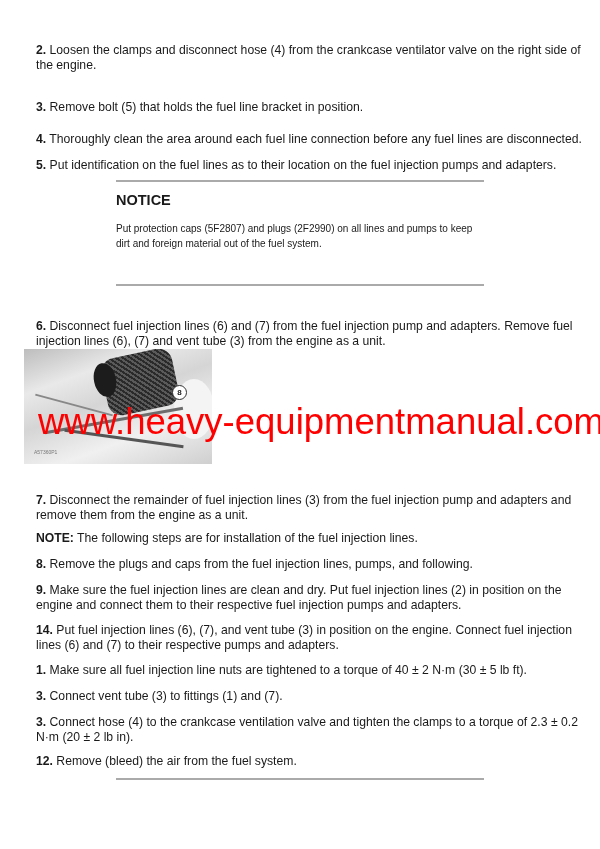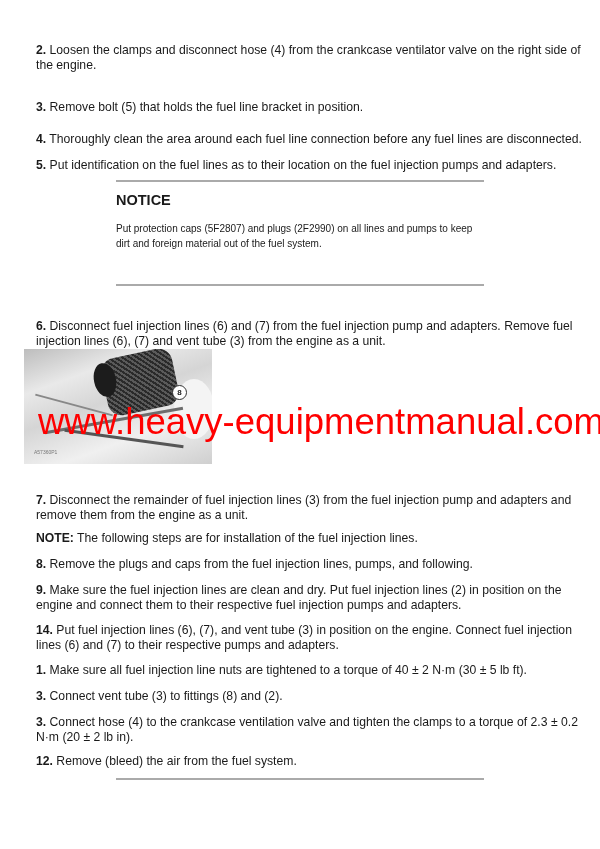--- a/index.html
+++ b/index.html
@@ -54,17 +54,17 @@
 </div>
 
 <div class="watermark">www.heavy-equipmentmanual.com</div>
 
 <p class="p" style="top:481px"><b>7.</b><span> Disconnect the remainder of fuel injection lines (3) from the fuel injection pump and adapters and remove them from the engine as a unit.</span></p>
 <p class="p" style="top:519px"><b>NOTE:</b><span> The following steps are for installation of the fuel injection lines.</span></p>
 <p class="p" style="top:545px"><b>8.</b><span> Remove the plugs and caps from the fuel injection lines, pumps, and following.</span></p>
 <p class="p" style="top:571px"><b>9.</b><span> Make sure the fuel injection lines are clean and dry. Put fuel injection lines (2) in position on the engine and connect them to their respective fuel injection pumps and adapters.</span></p>
 <p class="p" style="top:611px"><b>14.</b><span> Put fuel injection lines (6), (7), and vent tube (3) in position on the engine. Connect fuel injection lines (6) and (7) to their respective pumps and adapters.</span></p>
 <p class="p" style="top:651px"><b>1.</b><span> Make sure all fuel injection line nuts are tightened to a torque of 40 ± 2 N·m (30 ± 5 lb ft).</span></p>
-<p class="p" style="top:677px"><b>3.</b><span> Connect vent tube (3) to fittings (8) and (2).</span></p>
+<p class="p" style="top:677px"><b>3.</b><span> Connect vent tube (3) to fittings (1) and (7).</span></p>
 <p class="p" style="top:703px"><b>3.</b><span> Connect hose (4) to the crankcase ventilation valve and tighten the clamps to a torque of 2.3 ± 0.2 N·m (20 ± 2 lb in).</span></p>
 <p class="p" style="top:742px"><b>12.</b><span> Remove (bleed) the air from the fuel system.</span></p>
 
 <div class="rule" style="top:778px"></div>
 
 </body></html>

